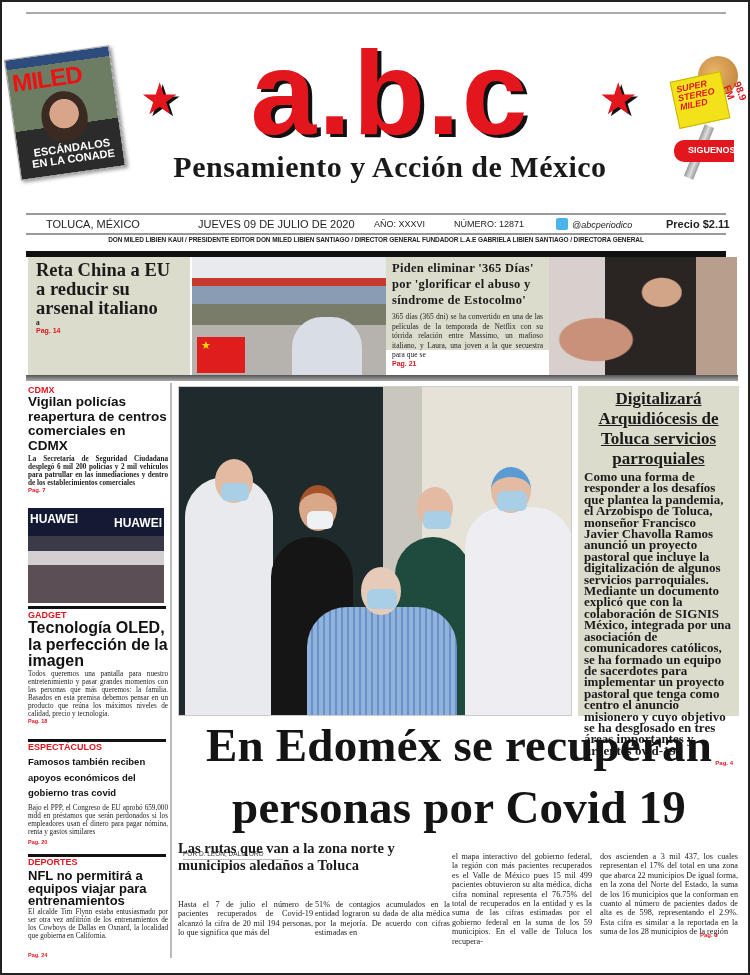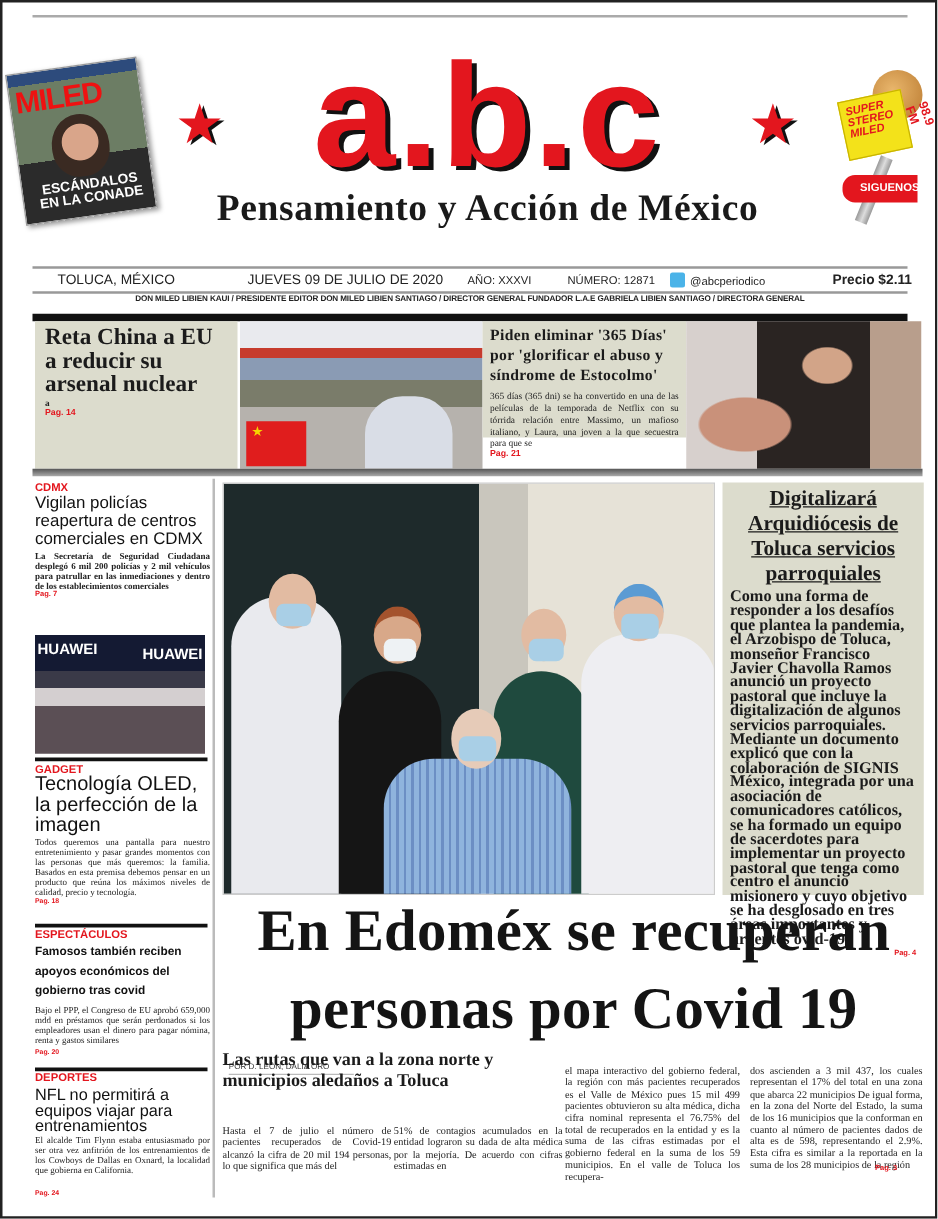--- a/index.html
+++ b/index.html
@@ -53,21 +53,21 @@
   .strip2 p { font-size: 7.5px; line-height: 9.5px; margin-top: 4px; color: #222; text-align: justify; }
   .photo-couple { left: 549px; top: 257px; width: 188px; height: 118px; background:
     radial-gradient(ellipse at 25% 70%, #c9917a 0 18%, transparent 19%),
     radial-gradient(ellipse at 60% 30%, #d2a488 0 12%, transparent 13%),
     linear-gradient(90deg,#d7d0cd 0 30%, #2a2422 30% 78%, #b89e8c 78% 100%); }
   .strip-bottom { left: 26px; top: 375px; width: 712px; height: 6px; background: linear-gradient(180deg,#555,#aaa); }
 
   
   .lcol { left: 28px; width: 140px; }
   .kicker { font-family: "Liberation Sans", sans-serif; font-weight: 900; font-size: 9px; color: #e3161e; line-height: 10px; }
-  .lh-sans { font-family: "Liberation Sans", sans-serif; font-weight: normal; color: #111; }
+  .lh-sans { font-family: "Liberation Sans", sans-serif; font-weight: bold; color: #111; }
   .lbody { font-size: 7.2px; line-height: 8px; color: #222; text-align: justify; }
   .thick-rule { height: 3px; background: #111; }
   .photo-huawei { left: 28px; top: 508px; width: 136px; height: 95px; background:
     linear-gradient(180deg, #141a33 0 30%, #3a3a48 30% 45%, #d4cfd0 45% 60%, #5b4f55 60% 100%); overflow: hidden; }
   .photo-huawei span { position: absolute; font-family: "Liberation Sans", sans-serif; font-weight: bold; color: #fff; font-size: 12px; }
   .col-divider { left: 170px; top: 383px; width: 2px; height: 575px; background: #bbb; }
 
   
   .photo-main { left: 178px; top: 386px; width: 394px; height: 330px; border: 1px solid #ccc; background:
     linear-gradient(90deg,#1e2a2b 0 52%, #c9c6bd 52% 62%, #e6e2d7 62% 100%); overflow: hidden; }
@@ -116,29 +116,29 @@
       <span>SIGUENOS</span>
     </div>
 </div>
 
 <div class="abs rule" style="left:26px;top:213px;width:700px;"></div>
 <div class="abs info-bar">
   <span class="it" style="left:20px;">TOLUCA,  MÉXICO</span>
   <span class="it" style="left:172px;">JUEVES 09 DE JULIO DE 2020</span>
   <span class="it" style="left:348px;font-size:9px;top:3px;">AÑO: XXXVI</span>
   <span class="it" style="left:428px;font-size:9px;top:3px;">NÚMERO: 12871</span>
-  <span class="it" style="left:510px;font-size:9px;top:2px;"><i class="tw-icon"></i><span>@abcperiodico</span></span>
+  <span class="it" style="left:530px;font-size:9px;top:2px;font-style:italic;"><i class="tw-icon"></i><span>@abcperiodico</span></span>
   <span class="it" style="left:640px;font-weight:bold;">Precio $2.11</span>
 </div>
 <div class="abs rule" style="left:26px;top:233px;width:700px;"></div>
 <div class="abs credits">DON MILED LIBIEN KAUI / PRESIDENTE EDITOR   DON MILED LIBIEN SANTIAGO / DIRECTOR GENERAL FUNDADOR   L.A.E  GABRIELA LIBIEN SANTIAGO / DIRECTORA GENERAL</div>
 <div class="abs black-bar"></div>
 
 <div class="abs strip1">
-  <h2>Reta China a EU a reducir su arsenal nuclear</h2>
+  <h2>Reta China a EU a reducir su arsenal italiano</h2>
   <p style="margin-top:1px;">a</p>
   <div class="pag">Pag. 14</div>
 </div>
 <div class="abs photo-army">
   <div class="flag"></div>
   <div class="photog"></div>
 </div>
 <div class="abs strip2">
   <h2>Piden eliminar '365 Días' por 'glorificar el abuso y síndrome de Estocolmo'</h2>
   <p>365 días (365 dni) se ha convertido en una de las películas de la temporada de Netflix con su tórrida relación entre Massimo, un mafioso italiano, y Laura, una joven a la que secuestra para que se</p>

